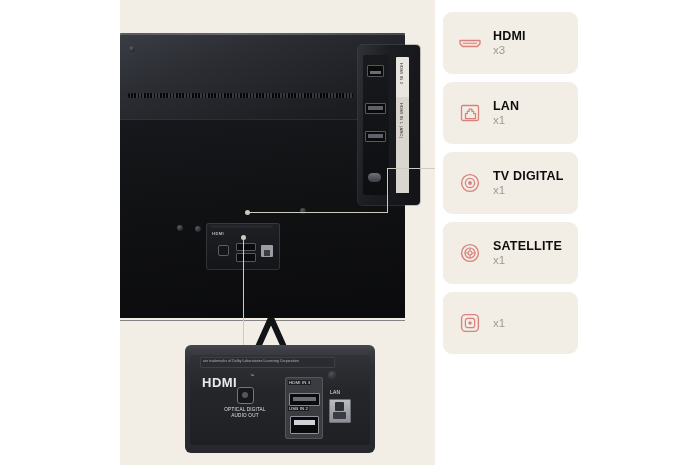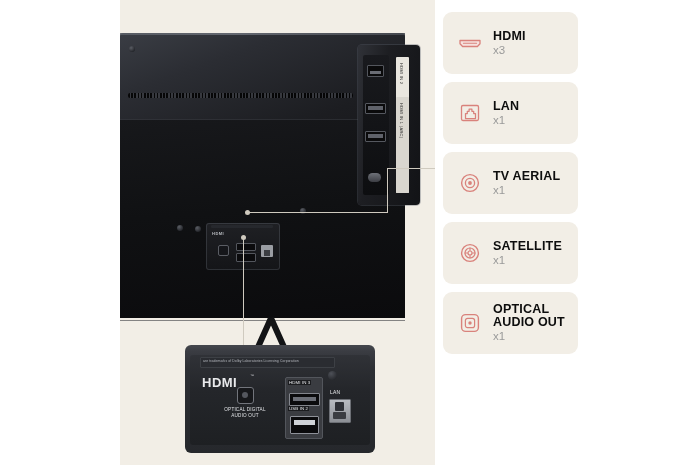--- a/index.html
+++ b/index.html
@@ -327,21 +327,21 @@
 
     <div class="card">
       <div class="card-icon">
         <svg width="26" height="26" viewBox="0 0 26 26">
           <circle cx="13" cy="13" r="8.4" fill="none" stroke="#d9827c" stroke-width="1.4"></circle>
           <circle cx="13" cy="13" r="4.6" fill="none" stroke="#d9827c" stroke-width="1.3"></circle>
           <circle cx="13" cy="13" r="1.9" fill="#d9827c"></circle>
         </svg>
       </div>
       <div class="card-text">
-        <div class="card-title">TV AERIAL</div>
+        <div class="card-title">TV DIGITAL</div>
         <div class="card-count">x1</div>
       </div>
     </div>
 
     <div class="card">
       <div class="card-icon">
         <svg width="26" height="26" viewBox="0 0 26 26">
           <circle cx="13" cy="13" r="8.4" fill="none" stroke="#d9827c" stroke-width="1.4"></circle>
           <circle cx="13" cy="13" r="5" fill="none" stroke="#d9827c" stroke-width="1.2"></circle>
           <circle cx="13" cy="13" r="2" fill="none" stroke="#d9827c" stroke-width="1.2"></circle>
@@ -356,20 +356,18 @@
 
     <div class="card">
       <div class="card-icon">
         <svg width="26" height="26" viewBox="0 0 26 26">
           <rect x="4.6" y="4.6" width="16.8" height="16.8" rx="4" fill="none" stroke="#d9827c" stroke-width="1.4"></rect>
           <rect x="8.4" y="8.4" width="9.2" height="9.2" rx="2.2" fill="none" stroke="#d9827c" stroke-width="1.2"></rect>
           <circle cx="13" cy="13" r="1.7" fill="#d9827c"></circle>
         </svg>
       </div>
       <div class="card-text">
-        <div class="card-title">OPTICAL
-AUDIO OUT</div>
         <div class="card-count">x1</div>
       </div>
     </div>
 
   </div>
 </div>
 
 </body></html>

